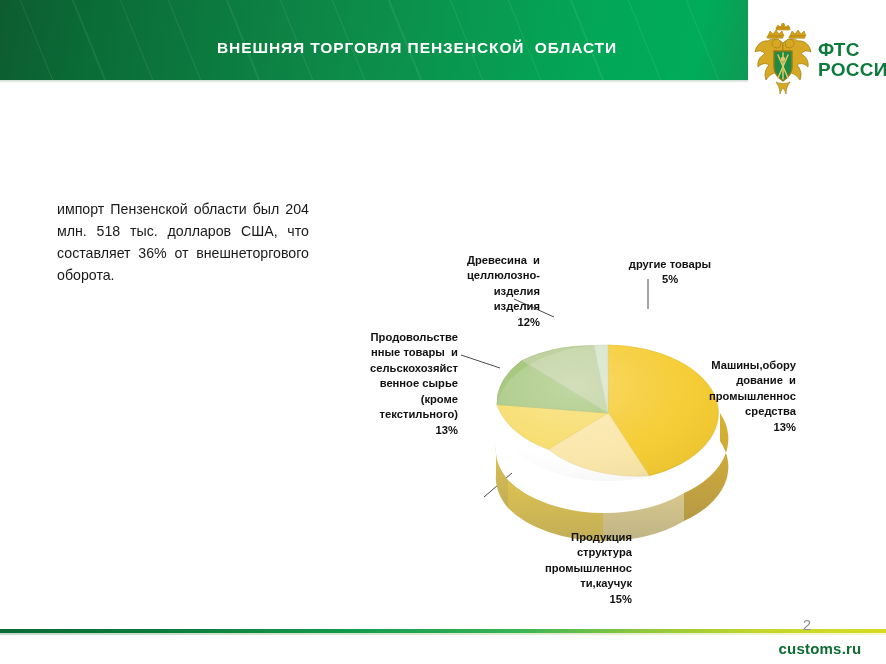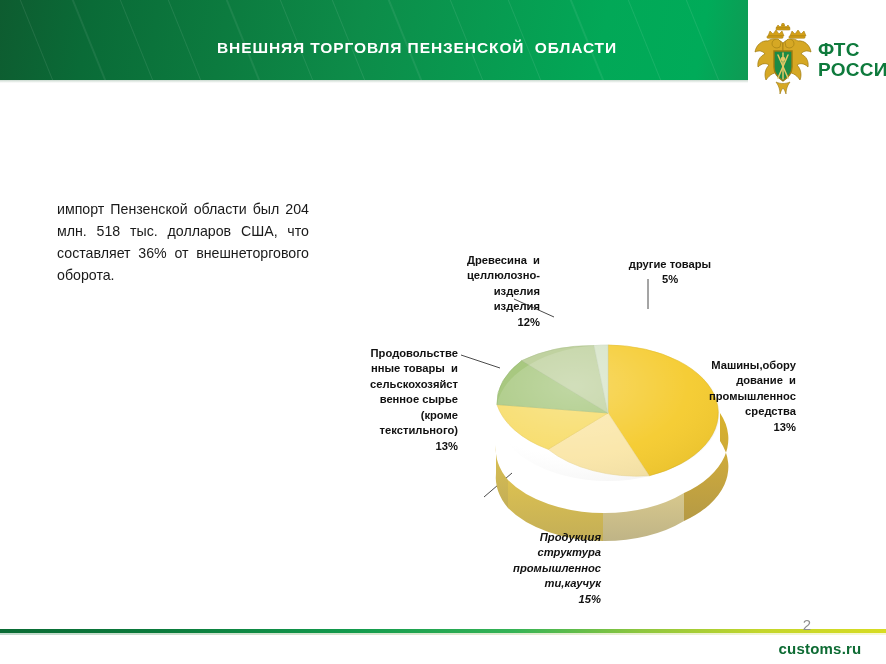--- a/index.html
+++ b/index.html
@@ -158,23 +158,23 @@
     color: #111;
     line-height: 1.38;
     text-align: right;
   }
   .lbl-inside {
     color: #111;
   }
   .lbl span { display: block; white-space: pre; }
 
   .lbl-wood     { left: 112px; top: 48px;  width: 110px; }
-  .lbl-food     { left: 20px;  top: 125px; width: 120px; margin-top: 16px; }
+  .lbl-food     { left: 20px;  top: 125px; width: 120px; }
   .lbl-metal    { left: 50px;  top: 277px; width: 122px; }
-  .lbl-chem     { left: 153px; top: 325px; width: 130px; font-style: italic; }
+  .lbl-chem     { left: 184px; top: 325px; width: 130px; }
   .lbl-other    { left: 298px; top: 52px;  width: 108px; text-align: center; }
   .lbl-machines { left: 352px; top: 153px; width: 126px; }
 
   
   .footer-line {
     position: absolute;
     left: 0;
     top: 629px;
     width: 886px;
     height: 4px;

